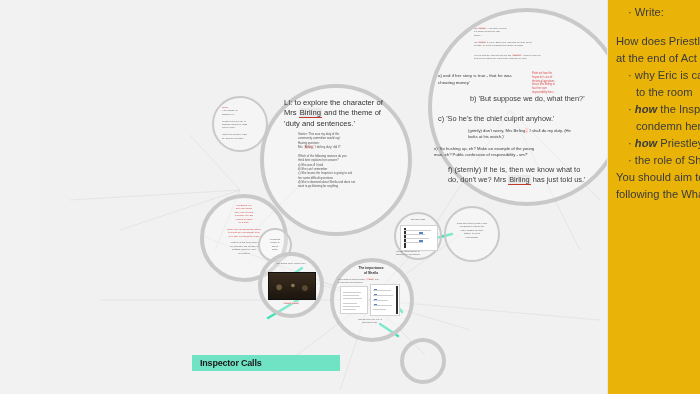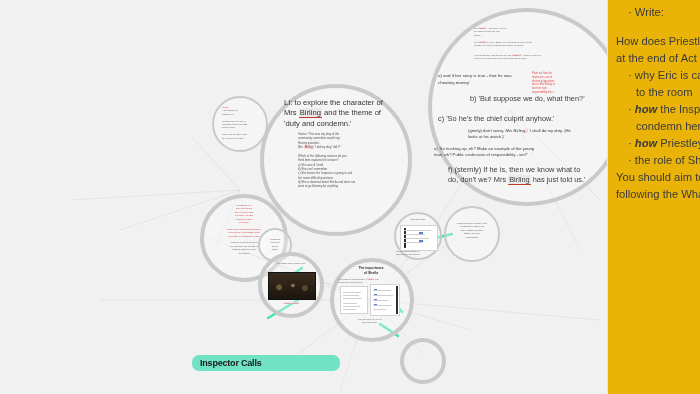--- a/index.html
+++ b/index.html
@@ -120,21 +120,21 @@
         <path d="M346 292 L362 312"></path>
         <path d="M388 240 L412 234"></path>
         <path d="M358 336 L340 324"></path>
       </g>
     </svg>
 
     <div class="circ thick" style="left:220px;top:84px;width:152px;height:152px;"></div>
     <div class="tb big" style="left:244px;top:98px;width:110px;">
       <span>LI: to explore the character of</span><br>
       Mrs <span class="hl">Birling</span> and the theme of<br>
-      <span>'duty and condemn.'</span>
+      <span>'duty and sentences.'</span>
     </div>
     <div class="tb mini" style="left:258px;top:132px;width:86px;">
       Starter: 'This was my duty of the<br>
       community committee would say'<br>
       Having question:<br>
       Mrs <span class="hl2">Birling</span> 'I did my duty,' did I?<br><br>
       Which of the following reasons do you<br>
       think best explains her answer?<br>
       a) She was ill / tired<br>
       b) She can't remember<br>
@@ -257,21 +257,21 @@
       Mrs Birling to criticise the<br>
       upper classes and their<br>
       attitude to social<br>
       responsibility.
     </div>
 
     <div class="circ thin" style="left:348px;top:224px;width:16px;height:16px;opacity:0;"></div>
 
     <div class="circ thick empty" style="left:360px;top:338px;width:46px;height:46px;"></div>
 
-    <div class="titlebar" style="left:152px;top:355px;width:140px;height:16px;border-radius:7px;">
+    <div class="titlebar" style="left:152px;top:355px;width:140px;height:16px;">
       <span>Inspector Calls</span>
     </div>
 
   </div>
 
   <div class="panel">
     <div class="panel-inner">
       <span class="b ind">· Write:</span>
       <span class="b" style="height:12px;display:block;"></span>
       <span class="b">How does Priestley present Mrs Birling</span>

